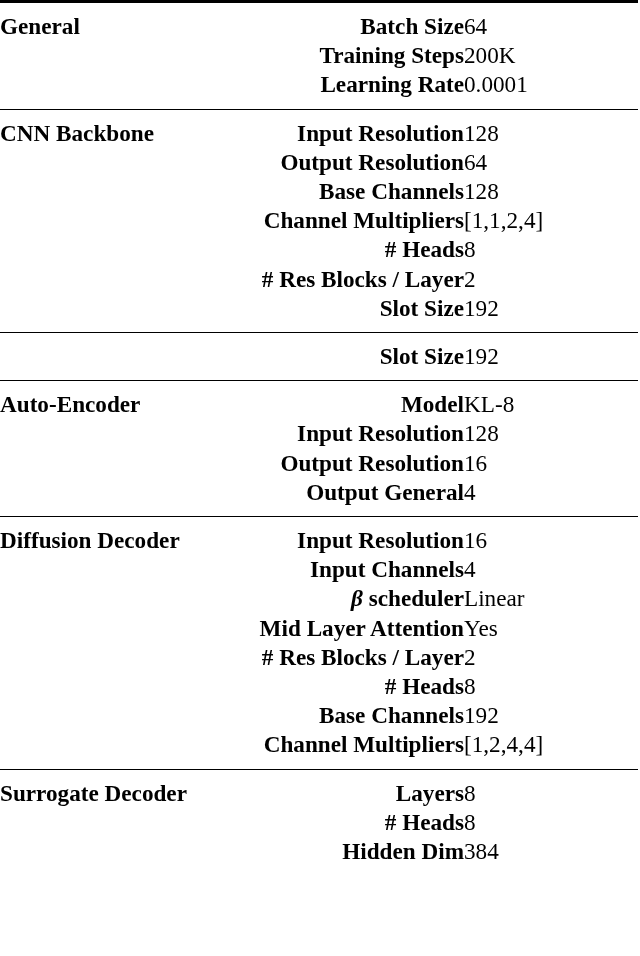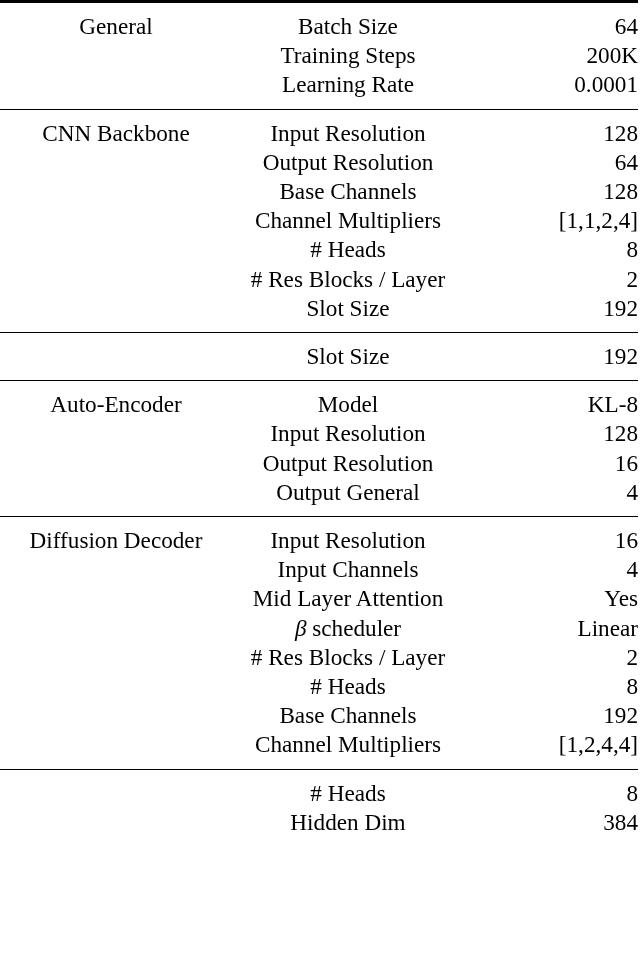--- a/index.html
+++ b/index.html
@@ -41,32 +41,34 @@
     margin: 0;
     height: 29.2px;
     line-height: 29.2px;
     font-size: 23.2px;
     vertical-align: baseline;
     white-space: nowrap;
     border: none;
   }
 
   td.group-cell {
-    text-align: center;
+    text-align: left;
     padding-left: 2px;
     vertical-align: top;
+    font-weight: bold;
   }
 
   td.param-cell {
-    text-align: center;
+    text-align: right;
     padding-left: 0px;
+    font-weight: bold;
   }
 
   td.value-cell {
-    text-align: right;
+    text-align: left;
     padding-right: 28px;
   }
 
   
   tr.rule-heavy-top td {
     height: 0;
     line-height: 0;
     font-size: 0;
     padding: 0;
     border-top: 3.1px solid #000;
@@ -221,30 +223,30 @@
           <td class="param-cell">Input Resolution</td>
           <td class="value-cell">16</td>
         </tr>
         <tr>
           <td class="group-cell">&nbsp;</td>
           <td class="param-cell">Input Channels</td>
           <td class="value-cell">4</td>
         </tr>
         <tr>
           <td class="group-cell">&nbsp;</td>
+          <td class="param-cell"><span class="math-italic">β</span><span> scheduler</span></td>
+          <td class="value-cell">Linear</td>
+        </tr>
+        <tr>
+          <td class="group-cell">&nbsp;</td>
           <td class="param-cell">Mid Layer Attention</td>
           <td class="value-cell">Yes</td>
         </tr>
         <tr>
           <td class="group-cell">&nbsp;</td>
-          <td class="param-cell"><span class="math-italic">β</span><span> scheduler</span></td>
-          <td class="value-cell">Linear</td>
-        </tr>
-        <tr>
-          <td class="group-cell">&nbsp;</td>
           <td class="param-cell"># Res Blocks / Layer</td>
           <td class="value-cell">2</td>
         </tr>
         <tr>
           <td class="group-cell">&nbsp;</td>
           <td class="param-cell"># Heads</td>
           <td class="value-cell">8</td>
         </tr>
         <tr>
           <td class="group-cell">&nbsp;</td>
@@ -257,20 +259,25 @@
           <td class="value-cell">[1,2,4,4]</td>
         </tr>
         <tr class="pad-above">
           <td colspan="3"></td>
         </tr>
         <tr class="rule-thin">
           <td colspan="3"></td>
         </tr>
         <tr class="pad-below">
           <td colspan="3"></td>
+        </tr>
+        <tr>
+          <td class="group-cell">Surrogate Decoder</td>
+          <td class="param-cell">Layers</td>
+          <td class="value-cell">8</td>
         </tr>
         <tr>
           <td class="group-cell">&nbsp;</td>
           <td class="param-cell"># Heads</td>
           <td class="value-cell">8</td>
         </tr>
         <tr>
           <td class="group-cell">&nbsp;</td>
           <td class="param-cell">Hidden Dim</td>
           <td class="value-cell">384</td>

